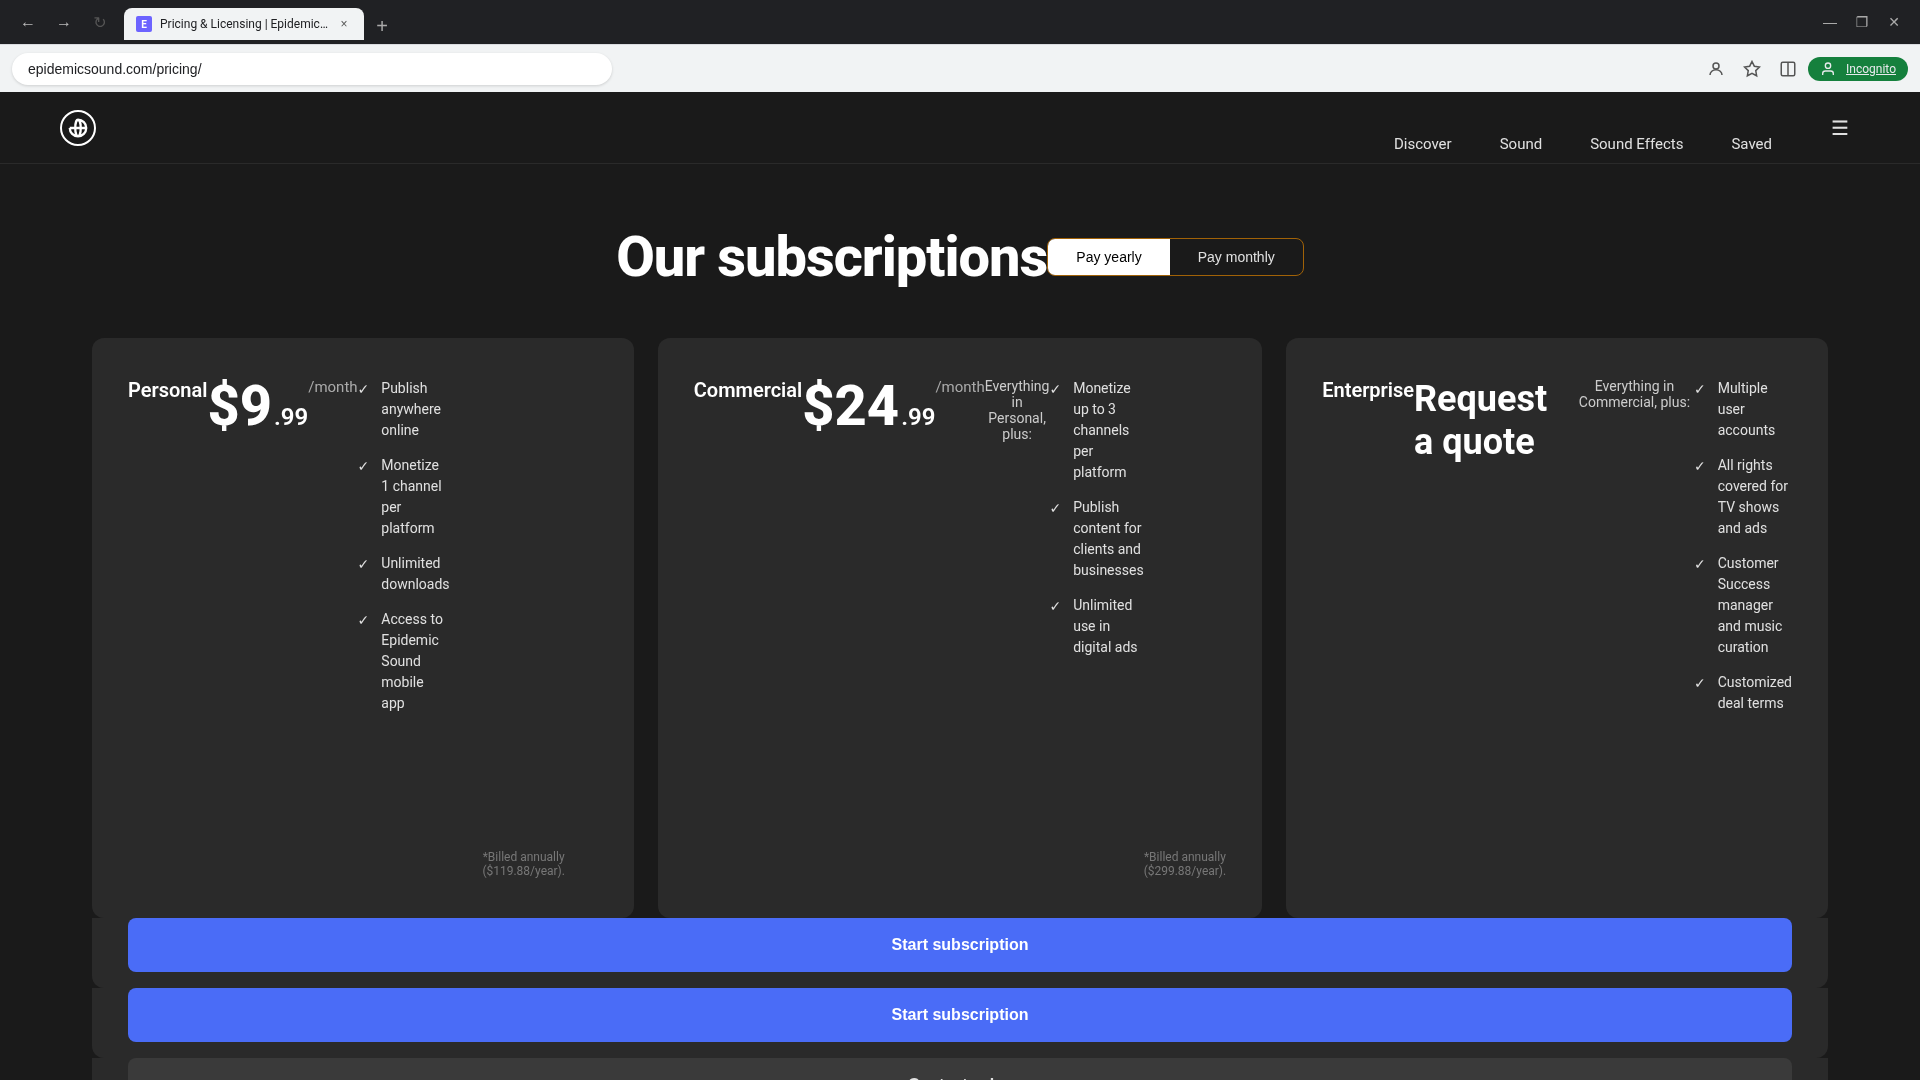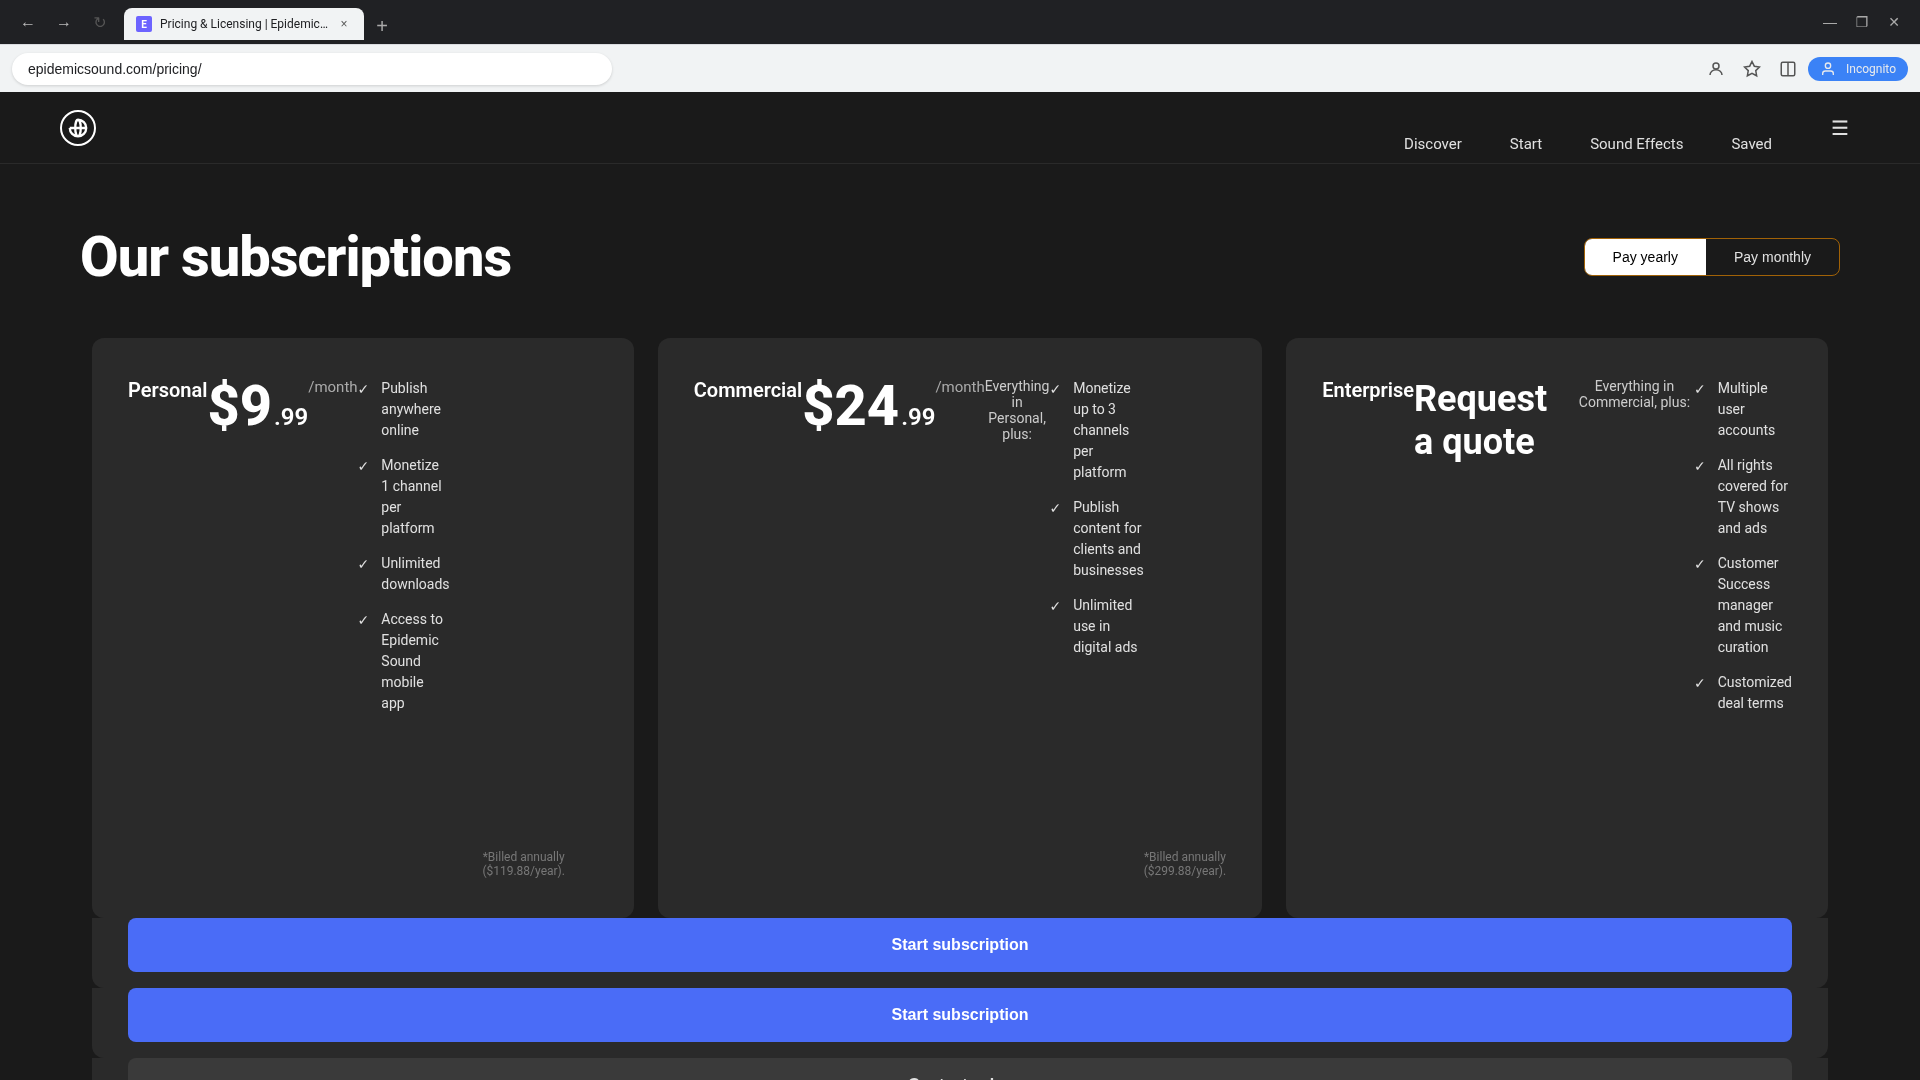--- a/index.html
+++ b/index.html
@@ -186,26 +186,27 @@
       font-size: 16px;
       cursor: pointer;
       display: flex;
       align-items: center;
       justify-content: center;
     }
     .incognito-badge {
       display: flex;
       align-items: center;
       gap: 10px;
-      background: #3b82f6;
+      background: #15803d;
       color: #e8eaed;
       padding: 4px 12px;
       border-radius: 16px;
       font-size: 12px;
       cursor: pointer;
+      text-decoration: underline;
     }
 
     
     .website {
       background: #1a1a1a;
       min-height: 892px;
     }
 
     
     .site-nav {
@@ -262,21 +263,21 @@
       justify-content: center;
     }
 
     
     .main-content {
       padding: 60px 80px 0;
       background: #1a1a1a;
     }
     .page-header {
       display: flex;
-      justify-content: space-between;
+      justify-content: center;
       align-items: center;
       margin-bottom: 48px;
     }
     .page-title {
       font-size: 56px;
       font-weight: 800;
       color: #fff;
       letter-spacing: -1px;
     }
     .billing-toggle {
@@ -512,21 +513,21 @@
   <nav class="site-nav">
     <div class="site-logo">
       <div class="logo-icon">
         <svg width="22" height="22" viewBox="0 0 24 24" fill="none" stroke="white" stroke-width="2.5">
           <path d="M21 12a9 9 0 0 1-9 9m9-9a9 9 0 0 0-9-9m9 9H3m9 9a9 9 0 0 1-9-9m9 9c1.66 0 3-4.03 3-9s-1.34-9-3-9m0 18a9 9 0 0 1-9-9m9-9C10.34 3 9 7.03 9 12s1.34 9 3 9"></path>
         </svg>
       </div>
     </div>
     <div class="nav-links">
       <a class="nav-link">Discover</a>
-      <a class="nav-link">Start</a>
+      <a class="nav-link">Sound</a>
       <a class="nav-link">Sound Effects</a>
       <a class="nav-link">Saved</a>
     </div>
     <button class="menu-btn">
       <span>☰</span>
     </button>
   </nav>
 
   <div class="main-content">
     <div class="page-header">

